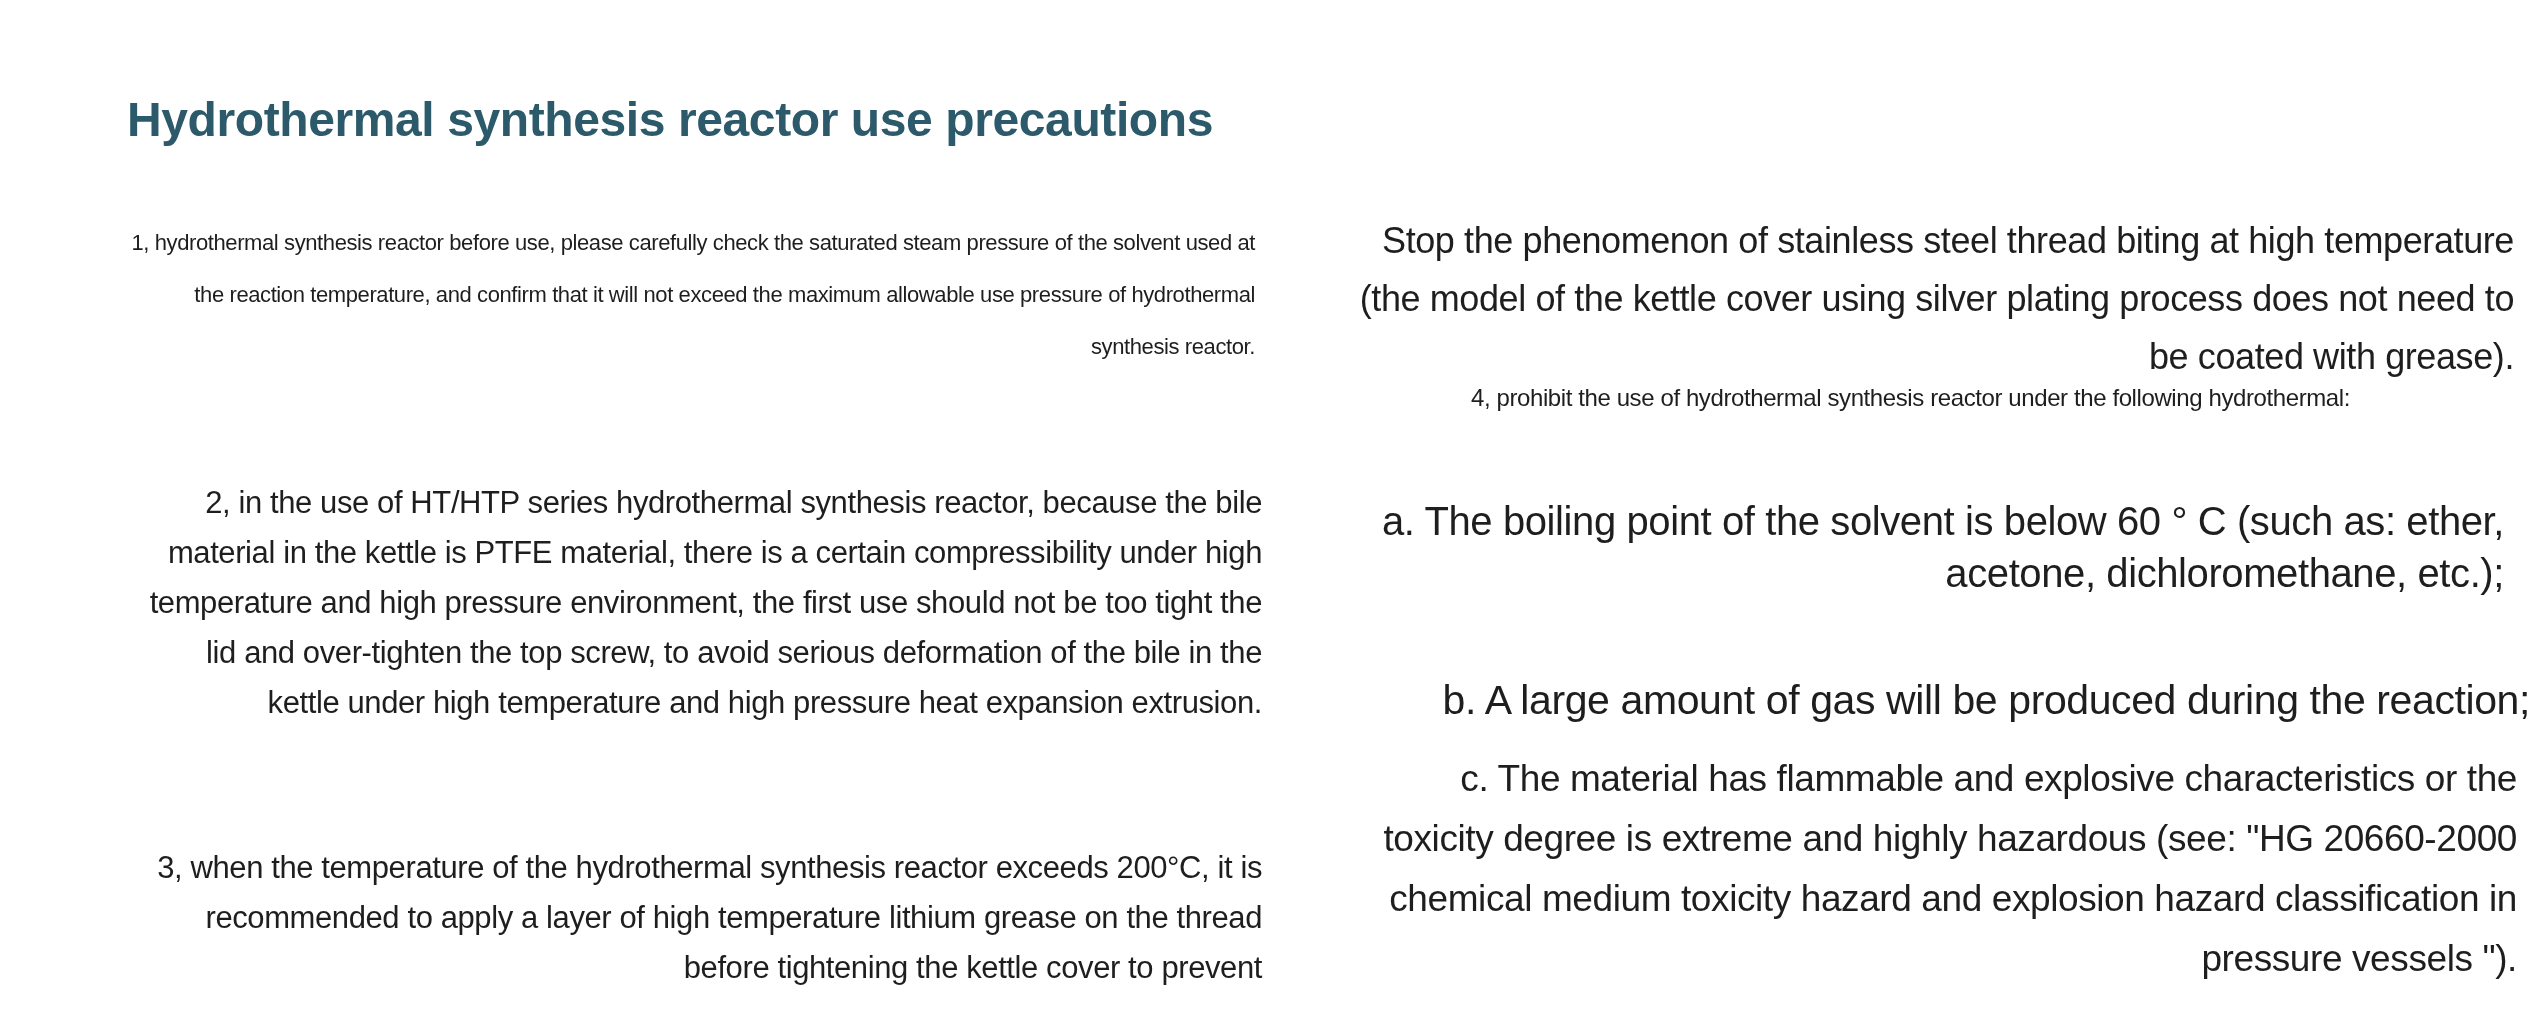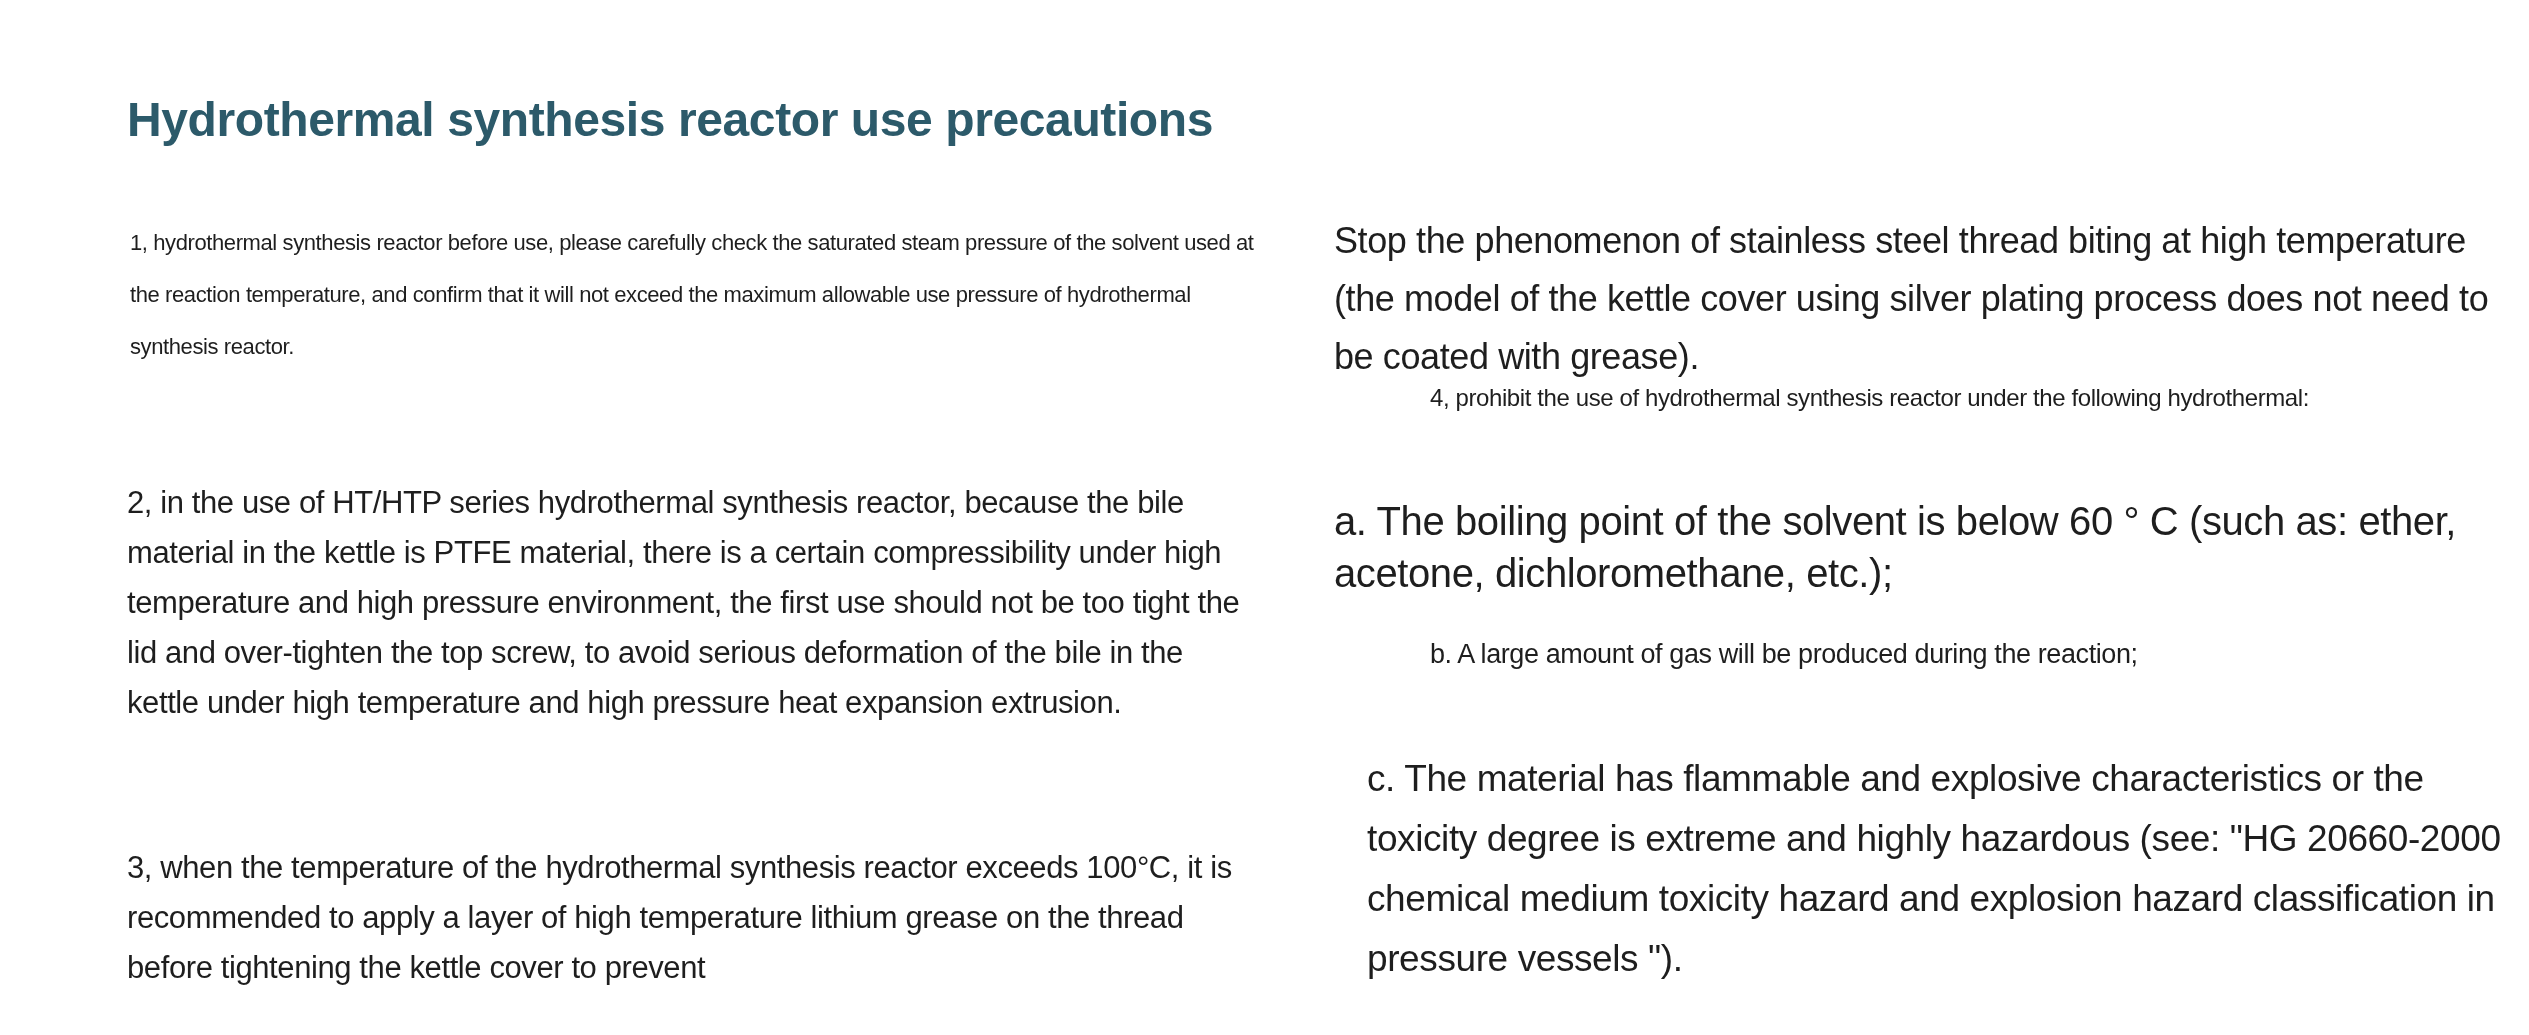--- a/index.html
+++ b/index.html
@@ -10,20 +10,21 @@
   .page {
     position: relative;
     width: 2529px;
     height: 1035px;
     background: #ffffff;
     overflow: hidden;
     font-family: "Liberation Sans", sans-serif;
     color: #1e1e1e;
     font-stretch: condensed;
     letter-spacing: -0.4px;
+    text-align: right;
   }
   .title {
     position: absolute;
     left: 127px;
     top: 60px;
     font-size: 48px;
     line-height: 55px;
     color: #2c5a6a;
     white-space: nowrap;
   }
@@ -74,23 +75,23 @@
     position: absolute;
     left: 1334px;
     top: 455px;
     width: 1170px;
     font-size: 40px;
     line-height: 52px;
   }
   .r-itemb {
     position: absolute;
     left: 1430px;
-    top: 605px;
+    top: 637px;
     width: 1100px;
-    font-size: 27px;
+    font-size: 41px;
     line-height: 44px;
   }
   .r-itemc {
     position: absolute;
     left: 1334px;
     top: 712px;
     width: 1150px;
     font-size: 37px;
     line-height: 60px;
     margin-left: 33px;
@@ -99,21 +100,21 @@
 </head>
 <body>
 
 <div class="page">
 
   <h1 class="title">Hydrothermal synthesis reactor use precautions</h1>
 
   <div>
     <p class="p1">1, hydrothermal synthesis reactor before use, please carefully check the saturated steam pressure of the solvent used at the reaction temperature, and confirm that it will not exceed the maximum allowable use pressure of hydrothermal synthesis reactor.</p>
     <p class="p2">2, in the use of HT/HTP series hydrothermal synthesis reactor, because the bile material in the kettle is PTFE material, there is a certain compressibility under high temperature and high pressure environment, the first use should not be too tight the lid and over-tighten the top screw, to avoid serious deformation of the bile in the kettle under high temperature and high pressure heat expansion extrusion.</p>
-    <p class="p3">3, when the temperature of the hydrothermal synthesis reactor exceeds 100°C, it is recommended to apply a layer of high temperature lithium grease on the thread before tightening the kettle cover to prevent</p>
+    <p class="p3">3, when the temperature of the hydrothermal synthesis reactor exceeds 200°C, it is recommended to apply a layer of high temperature lithium grease on the thread before tightening the kettle cover to prevent</p>
   </div>
 
   <div>
     <p class="r-cont">Stop the phenomenon of stainless steel thread biting at high temperature (the model of the kettle cover using silver plating process does not need to be coated with grease).</p>
     <p class="r-item4">4, prohibit the use of hydrothermal synthesis reactor under the following hydrothermal:</p>
     <p class="r-itema">a. The boiling point of the solvent is below 60 ° C (such as: ether, acetone, dichloromethane, etc.);</p>
     <p class="r-itemb">b. A large amount of gas will be produced during the reaction;</p>
     <p class="r-itemc">c. The material has flammable and explosive characteristics or the toxicity degree is extreme and highly hazardous (see: "HG 20660-2000 chemical medium toxicity hazard and explosion hazard classification in pressure vessels ").</p>
   </div>
 

